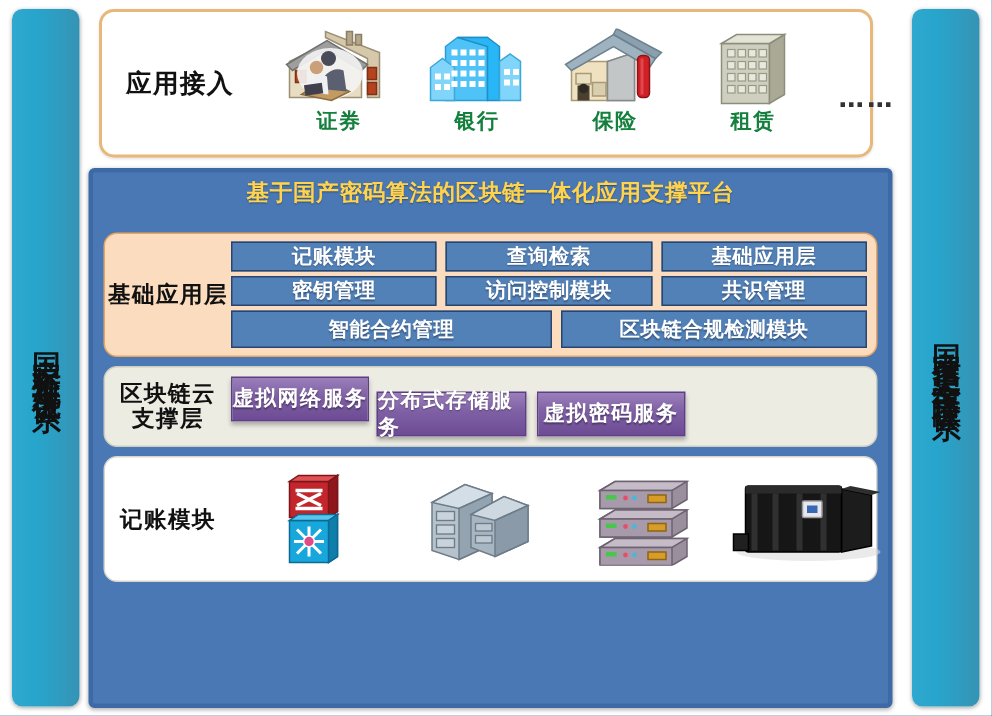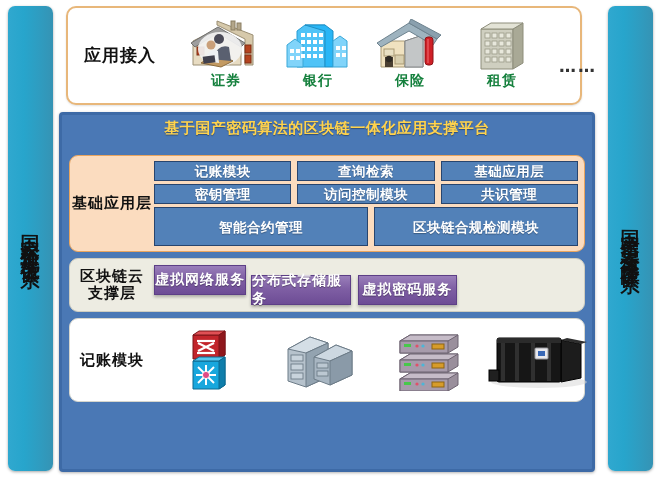--- a/index.html
+++ b/index.html
@@ -104,21 +104,21 @@
     font-size:13.5px;font-weight:bold;
     display:flex;align-items:center;justify-content:center;
     text-align:center;line-height:1.05;
     letter-spacing:.5px;
     box-sizing:border-box;
     padding:2px 2px;
     text-shadow:0 1px 1px rgba(0,0,0,.3);
   }
   .mod-r1{height:25px;flex:1;}
   .mod-r2{height:31px;flex:1;}
-  .mod-wide{height:39px;}
+  .mod-wide{height:25px;}
 
   .split-rows{display:flex;gap:6px;}
   .split-col{display:flex;flex-direction:column;gap:3px;flex:1;}
   .split-mid{display:flex;flex-direction:column;flex:1;}
 
   
   .svcs{display:flex;gap:5px;}
   .svc{
     background:linear-gradient(to bottom,#9a7fba 0%,#7f5fa4 45%,#6d4c95 100%);
     border:1px solid #5d3f86;

